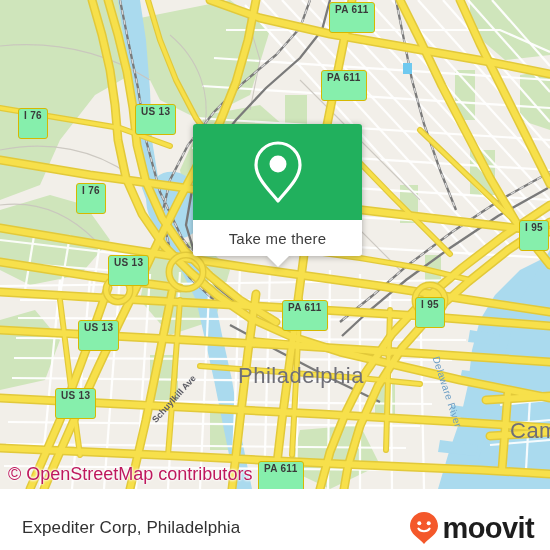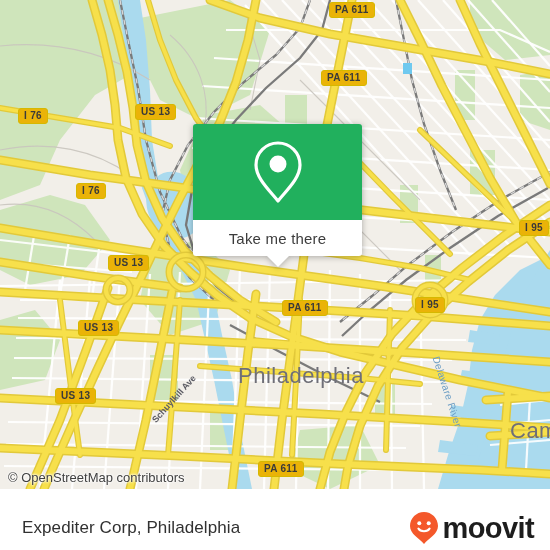--- a/index.html
+++ b/index.html
@@ -25,28 +25,28 @@
     width: 550px;
     height: 489px;
     overflow: hidden;
     background: #f2efe9;
   }
   #map svg { display:block; }
 
   
   .shield {
     position: absolute;
-    background: #eab308;
+    background: #86efac;
     border: 1.6px solid #d6b800;
     border-radius: 3px;
     color: #3a3a3a;
     font-size: 10px;
     font-weight: bold;
     letter-spacing: 0.3px;
-    padding: 1px 5px 2px 5px;
+    padding: 1px 5px 17px 5px;
     line-height: 11px;
     white-space: nowrap;
     font-family: "Liberation Sans", sans-serif;
     box-sizing: border-box;
   }
 
   
   .place-label {
     position: absolute;
     color: #73737d;
@@ -73,22 +73,22 @@
     font-family: "Liberation Sans", sans-serif;
     white-space: nowrap;
     font-weight: 600;
   }
 
   
   #attribution {
     position: absolute;
     left: 8px;
     bottom: 4px;
-    font-size: 13px;
-    color: #404040;
+    font-size: 18px;
+    color: #be185d;
     font-family: "Liberation Sans", sans-serif;
     text-shadow: 0 0 3px #ffffff, 0 0 3px #ffffff, 0 0 2px #ffffff;
     z-index: 30;
   }
 
   
   #callout {
     position: absolute;
     left: 193px;
     top: 124px;

